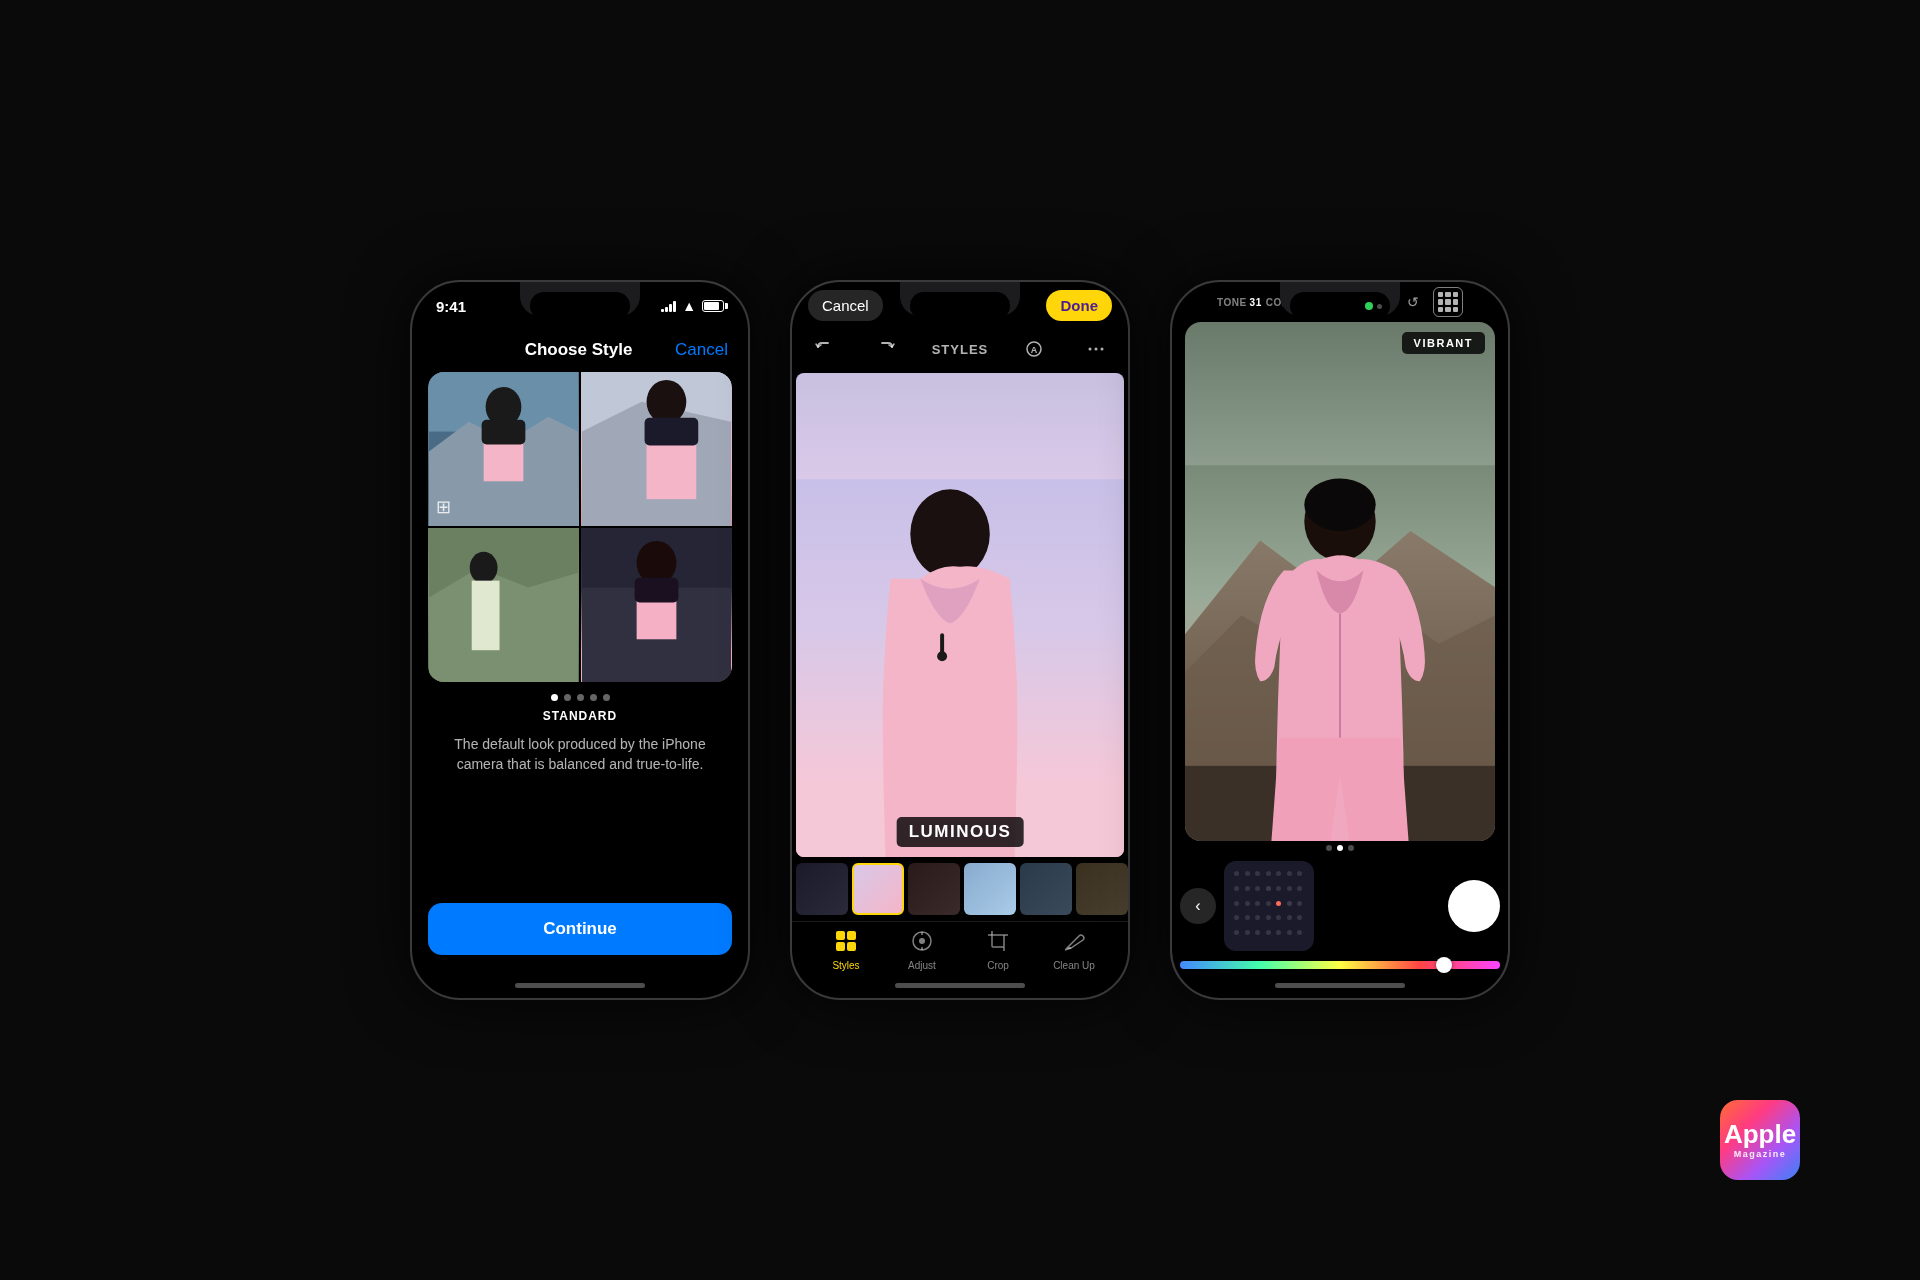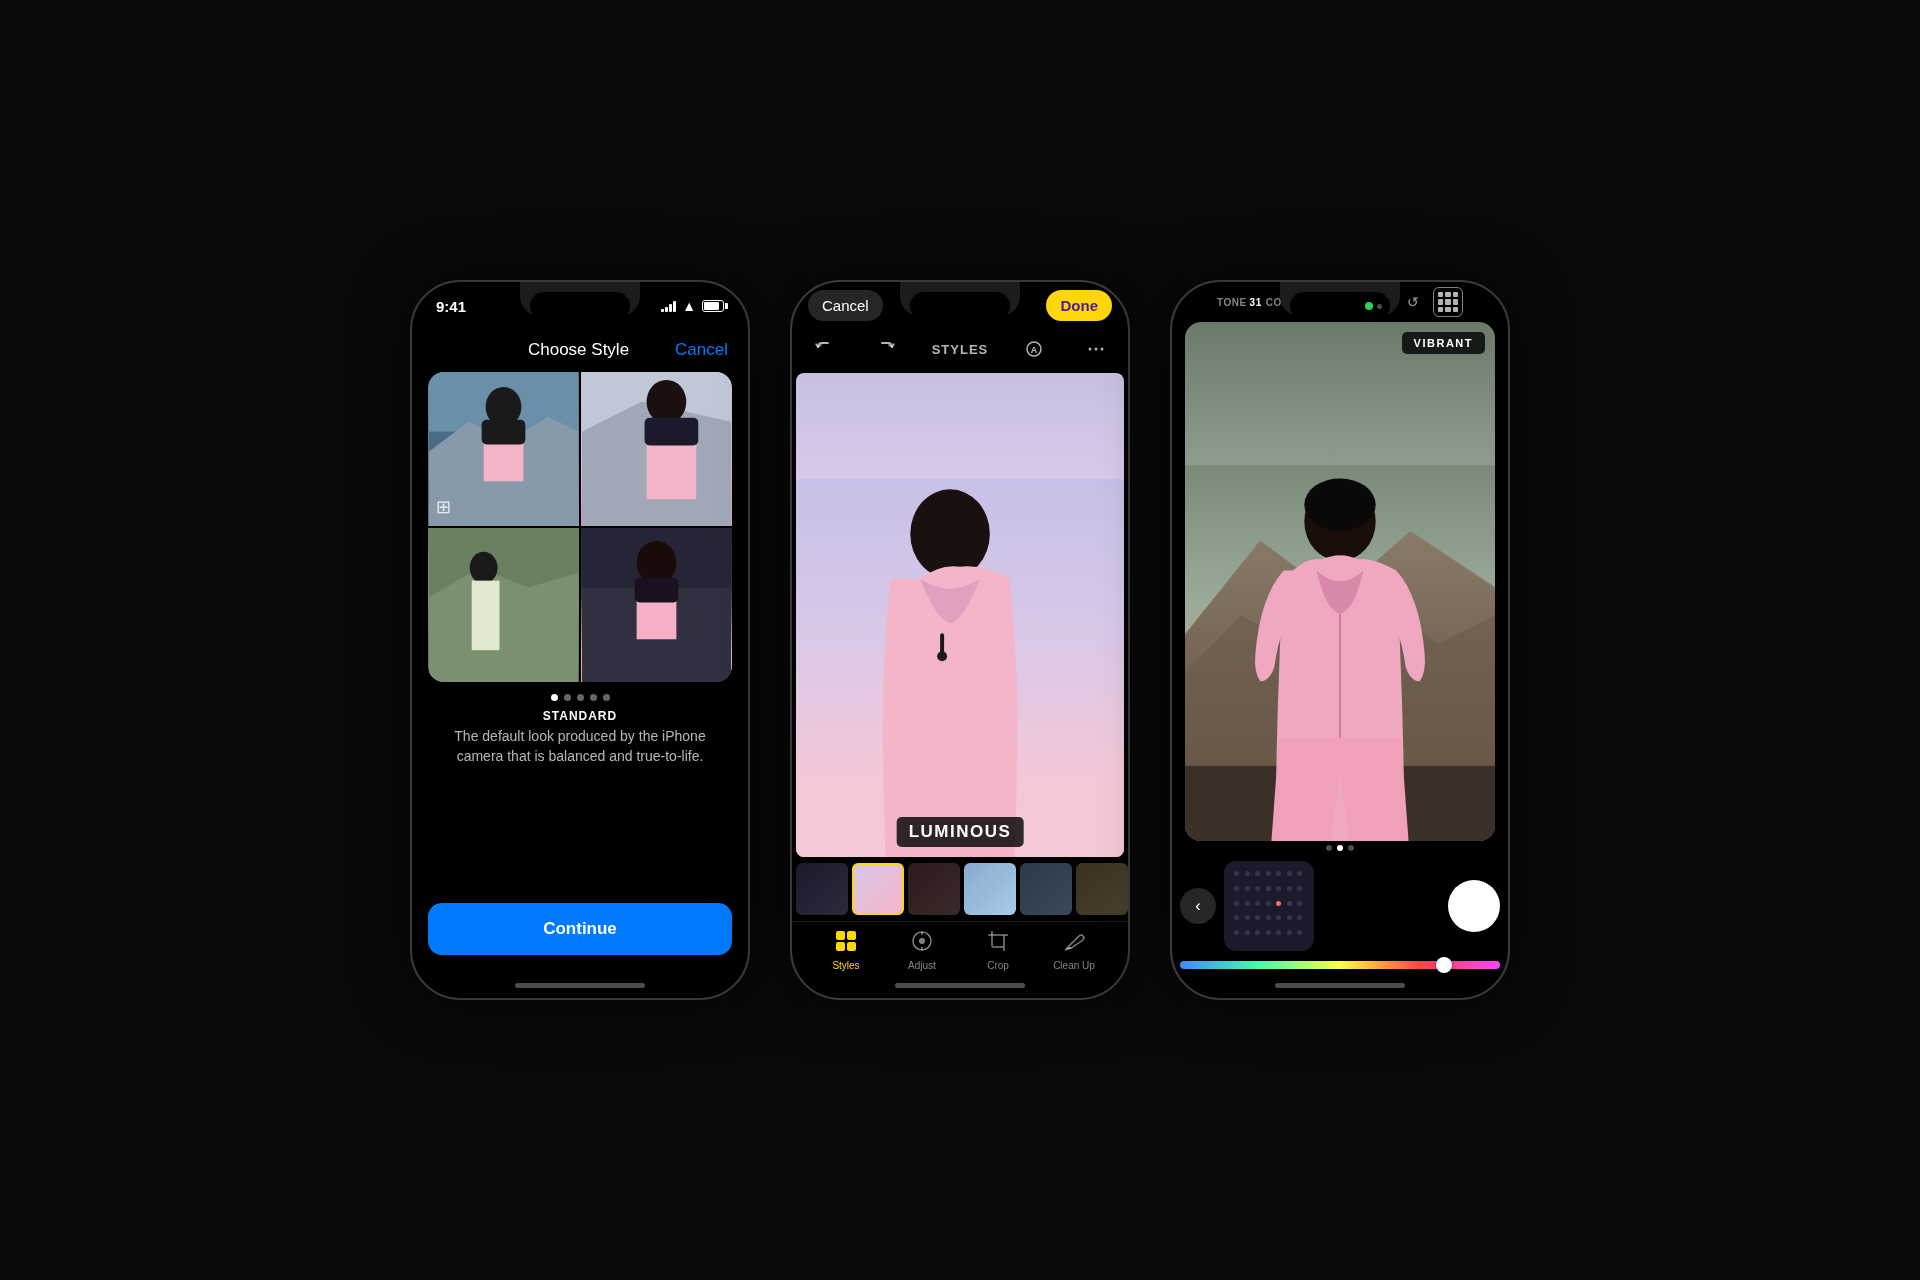--- a/index.html
+++ b/index.html
@@ -147,21 +147,21 @@
 
     .nav-bar {
       display: flex;
       justify-content: space-between;
       align-items: center;
       padding: 8px 20px 12px;
     }
 
     .nav-title {
       font-size: 17px;
-      font-weight: 400;
+      font-weight: 700;
       color: #fff;
     }
 
     .nav-cancel {
       font-size: 17px;
       color: #007AFF;
       cursor: pointer;
     }
 
     .nav-spacer {
@@ -214,21 +214,21 @@
     .dot.active {
       background: #fff;
     }
 
     .style-label {
       text-align: center;
       font-size: 12px;
       font-weight: 600;
       color: #fff;
       letter-spacing: 1px;
-      margin-bottom: 4px;
+      margin-bottom: 12px;
     }
 
     .style-desc {
       text-align: center;
       font-size: 14px;
       color: rgba(255,255,255,0.7);
       padding: 0 24px;
       line-height: 1.4;
       margin-bottom: 20px;
     }
@@ -968,14 +968,20 @@
       <div class="color-slider-row">
         <div class="color-slider">
           <div class="slider-thumb"></div>
         </div>
       </div>
 
       <div class="home-indicator"></div>
     </div>
   </div>
 
+  <div class="apple-badge">
+    <div class="apple-badge-icon">
+      <div style="font-size:26px;font-weight:900;color:#fff;line-height:1">Apple</div>
+      <div style="font-size:9px;color:rgba(255,255,255,0.9);letter-spacing:1.5px;font-weight:600;margin-top:2px">Magazine</div>
+    </div>
+  </div>
 
 </div>
 
 </body></html>

